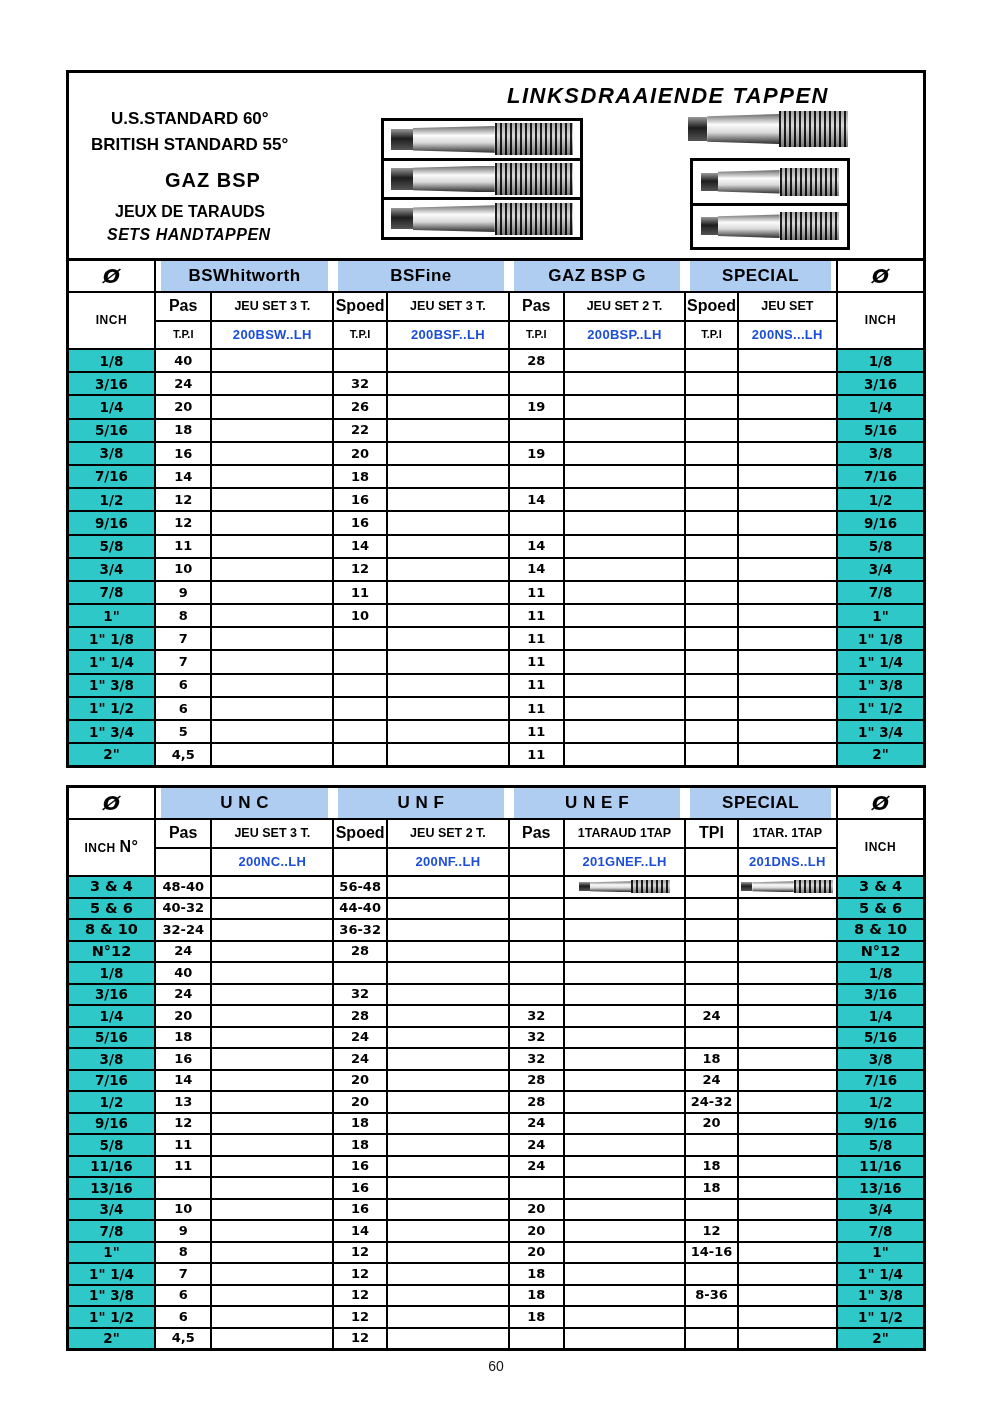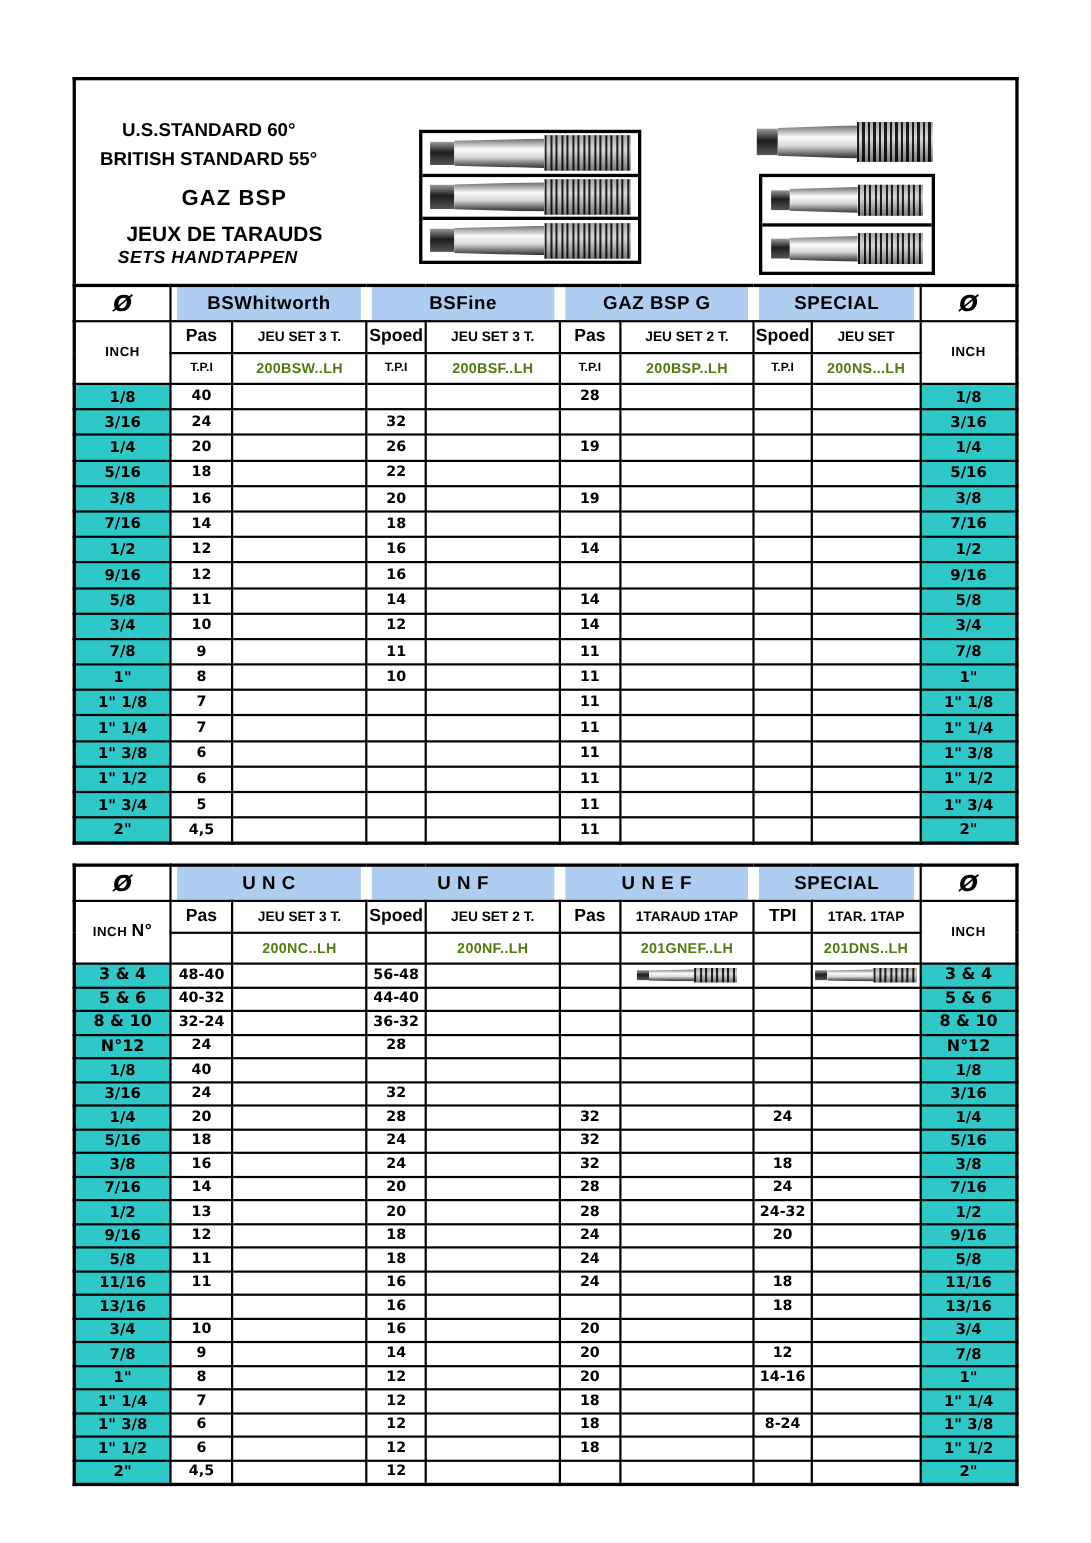--- a/index.html
+++ b/index.html
@@ -26,21 +26,21 @@
   }
   .subtitle {
     position: absolute; left: 438px; top: 10px;
     font-size: 22px; font-weight: bold; font-style: italic; letter-spacing: 1.5px;
     white-space: nowrap;
   }
   .hline { position: absolute; font-weight: bold; white-space: nowrap; }
   .hline1 { left: 42px;  top: 36px;  font-size: 17px; }
   .hline2 { left: 22px;  top: 62px;  font-size: 17px; }
   .hline3 { left: 96px;  top: 96px;  font-size: 20px; letter-spacing: 1px; }
-  .hline4 { left: 46px;  top: 130px; font-size: 19px; }
+  .hline4 { left: 46px;  top: 130px; font-size: 16px; }
   .hline5 { left: 38px;  top: 153px; font-size: 16px; font-style: italic; letter-spacing: 0.5px; }
 
   
   .tap { display: flex; align-items: center; }
   .tap-shank {
     width: 12%; height: 66%;
     background: linear-gradient(180deg,#9a9a9a,#1d1d1d 45%,#555);
   }
   .tap-body {
     width: 45%; height: 84%;
@@ -105,21 +105,21 @@
     display: flex; align-items: center; justify-content: center;
     font-size: 17px; font-weight: bold;
     font-family: "Liberation Sans", sans-serif;
     letter-spacing: 0.5px;
   }
   .diam { font-size: 20px; font-style: italic; font-weight: bold; }
 
   .sub1 th { height: 29px; font-size: 16px; font-family: "Liberation Sans", sans-serif; }
   .sub2 th { height: 28px; font-size: 11px; font-family: "Liberation Sans", sans-serif; }
   th.jeu-h  { font-size: 12.5px; }
-  th.code-h { color: #4d7c0f; font-size: 13px; letter-spacing: 0.3px; }
+  th.code-h { color: #1d4ed8; font-size: 13px; letter-spacing: 0.3px; }
   th.inch-h { font-size: 12px; letter-spacing: 0.5px; }
   .no-big { font-size: 16px; }
 
   .t1 td { height: 23.2px; }
   .t2 td { height: 21.5px; }
   td.c-num  { font-size: 13px; }
   td.c-jeu  { font-size: 13px; }
   td.c-sizecell {
     background: #2fc8c8;
     font-size: 13.5px;
@@ -131,20 +131,21 @@
     text-align: center; font-size: 14px;
     font-family: "Liberation Sans", sans-serif; color: #111;
   }
 </style>
 </head>
 <body>
 
 <div class="page">
 
   <div class="header-box">
+    <div class="subtitle">LINKSDRAAIENDE  TAPPEN</div>
     <div class="hline hline1">U.S.STANDARD  60°</div>
     <div class="hline hline2">BRITISH STANDARD  55°</div>
     <div class="hline hline3">GAZ  BSP</div>
     <div class="hline hline4">JEUX DE TARAUDS</div>
     <div class="hline hline5">SETS HANDTAPPEN</div>
 
     <div class="img-box box-center">
       <div class="img-row">
         <div class="tap tap-lg">
             <div class="tap-shank"></div>
@@ -760,21 +761,21 @@
           <td class="c-sizecell">1" 1/4</td>
         </tr>
         <tr>
           <td class="c-sizecell">1" 3/8</td>
           <td class="c-num">6</td>
           <td class="c-jeu"></td>
           <td class="c-num">12</td>
           <td class="c-jeu"></td>
           <td class="c-num">18</td>
           <td class="c-jeu"></td>
-          <td class="c-num">8-24</td>
+          <td class="c-num">8-36</td>
           <td class="c-jeu"></td>
           <td class="c-sizecell">1" 3/8</td>
         </tr>
         <tr>
           <td class="c-sizecell">1" 1/2</td>
           <td class="c-num">6</td>
           <td class="c-jeu"></td>
           <td class="c-num">12</td>
           <td class="c-jeu"></td>
           <td class="c-num">18</td>
@@ -791,13 +792,14 @@
           <td class="c-jeu"></td>
           <td class="c-num"></td>
           <td class="c-jeu"></td>
           <td class="c-num"></td>
           <td class="c-jeu"></td>
           <td class="c-sizecell">2"</td>
         </tr>
       </tbody>
   </table>
 
+  <div class="page-num">60</div>
 </div>
 
 </body></html>

